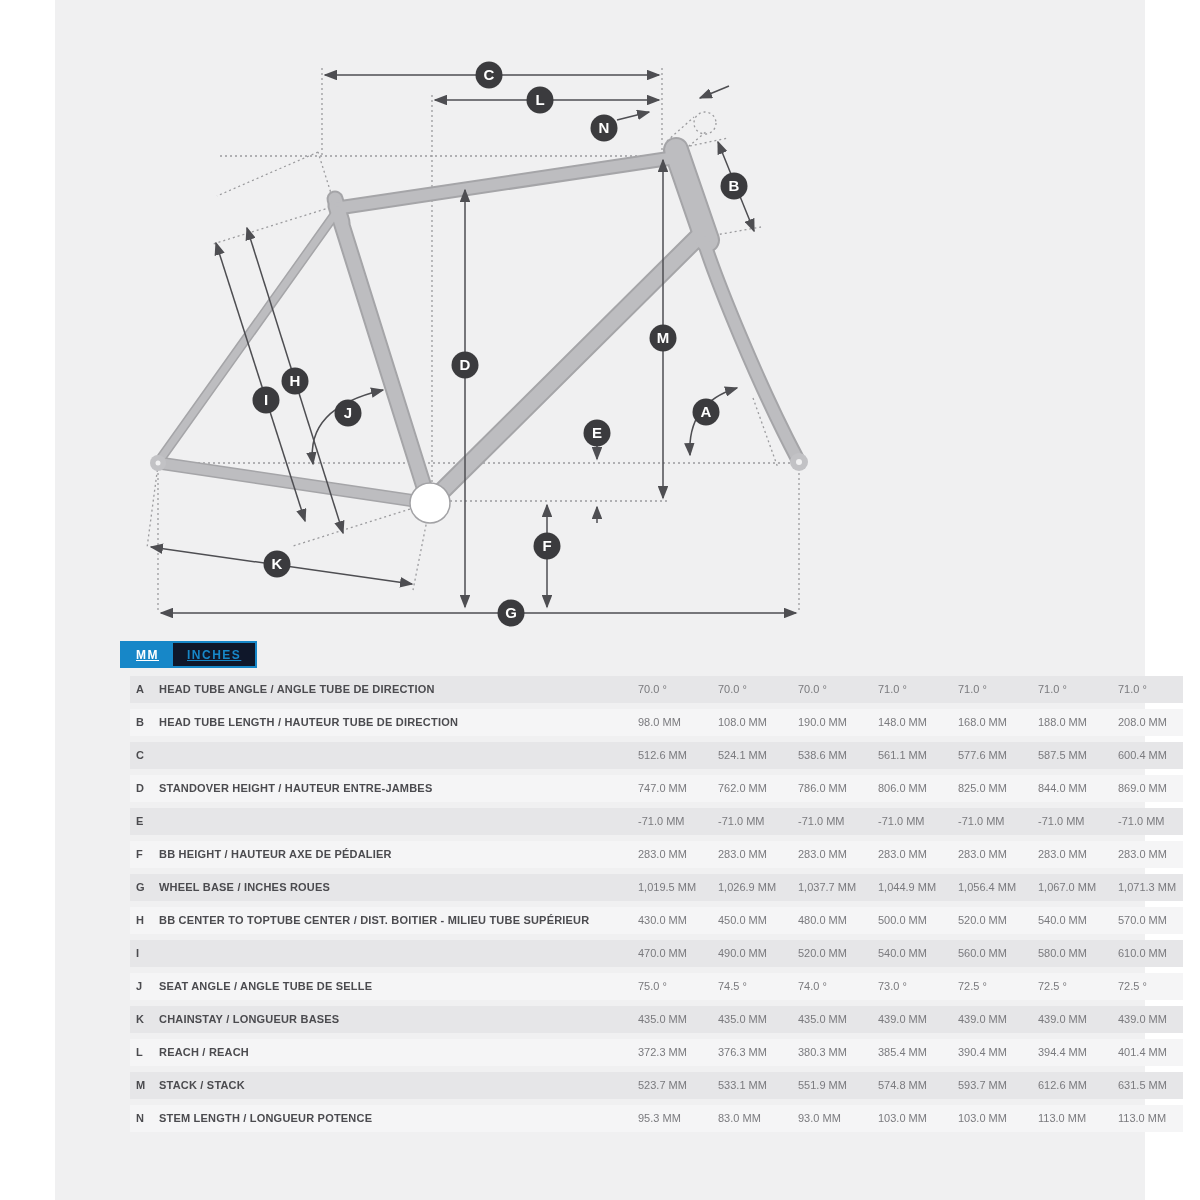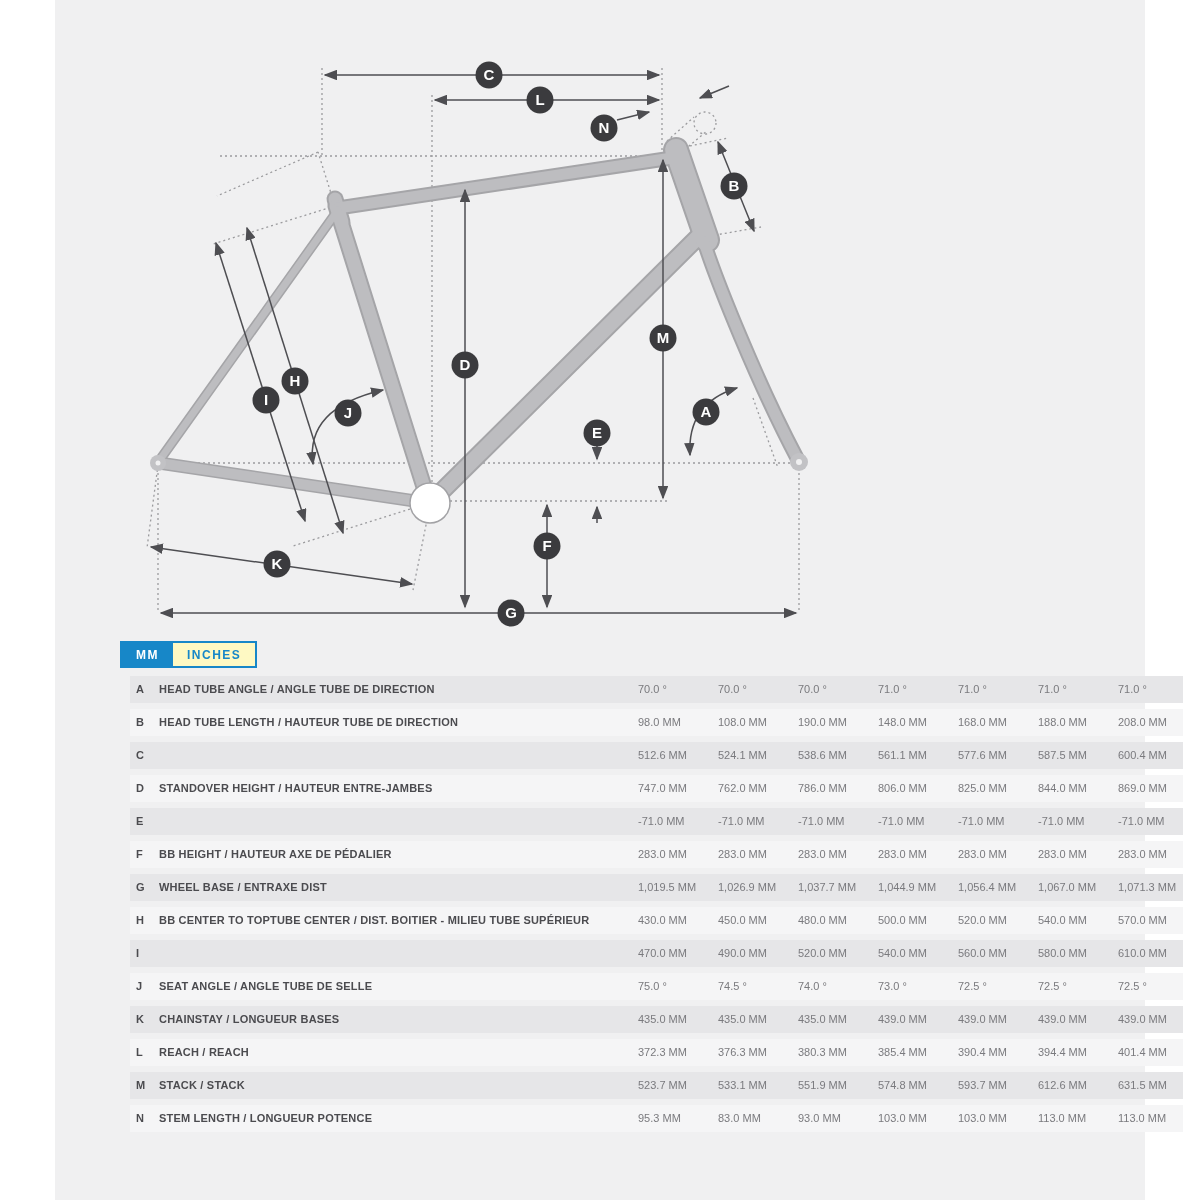--- a/index.html
+++ b/index.html
@@ -14,23 +14,23 @@
   .diagram-svg{position:absolute;left:55px;top:18px;width:1090px;height:610px;}
   .dot{stroke:#9b9b9e;stroke-width:1.3;stroke-dasharray:2 3;fill:none;}
   .dim{stroke:#4e4e52;stroke-width:1.5;fill:none;}
   .tube-o{stroke:#a5a5a8;fill:none;stroke-linecap:round;}
   .tube-i{stroke:#bdbdc0;fill:none;stroke-linecap:round;}
   .lblc{fill:#3b3b3e;}
   .lblt{fill:#ffffff;font-weight:bold;font-size:15px;text-anchor:middle;font-family:"Liberation Sans",sans-serif;}
 
   
   .unit-toggle{position:absolute;left:65px;top:641px;height:27px;display:flex;border:2px solid #1787c8;background:#ffffff;box-sizing:border-box;}
-  .unit-btn{display:flex;align-items:center;justify-content:center;font-size:12px;font-weight:bold;letter-spacing:1.5px;padding:0 14px;cursor:pointer;}
+  .unit-btn{display:flex;align-items:center;justify-content:center;font-size:12px;font-weight:bold;letter-spacing:1.5px;padding:0 14px;cursor:pointer;text-decoration:underline;}
   .unit-btn.active{background:#1787c8;color:#ffffff;}
-  .unit-btn.inactive{background:#fef9c3;color:#1787c8;}
+  .unit-btn.inactive{background:#0f172a;color:#1787c8;}
 
   
   .geo-table{position:absolute;left:75px;top:676px;width:1053px;}
   .geo-header{position:relative;height:32px;}
   .geo-header span{position:absolute;top:0;line-height:32px;font-size:11.5px;font-weight:bold;color:#4b4b4f;}
   .geo-row{position:relative;height:27px;margin-bottom:6px;}
   .geo-row.dark{background:#e6e6e8;}
   .geo-row.light{background:#f5f5f6;}
   .geo-row span{position:absolute;top:0;line-height:27px;white-space:nowrap;}
   .cell-letter{left:6px;font-size:11px;font-weight:bold;color:#4b4b4f;}
@@ -257,21 +257,21 @@
             <span class="cell-val v0">283.0 MM</span>
             <span class="cell-val v1">283.0 MM</span>
             <span class="cell-val v2">283.0 MM</span>
             <span class="cell-val v3">283.0 MM</span>
             <span class="cell-val v4">283.0 MM</span>
             <span class="cell-val v5">283.0 MM</span>
             <span class="cell-val v6">283.0 MM</span>
           </div>
           <div class="geo-row dark">
             <span class="cell-letter">G</span>
-            <span class="cell-label">WHEEL BASE / ENTRAXE DIST</span>
+            <span class="cell-label">WHEEL BASE / INCHES ROUES</span>
             <span class="cell-val v0">1,019.5 MM</span>
             <span class="cell-val v1">1,026.9 MM</span>
             <span class="cell-val v2">1,037.7 MM</span>
             <span class="cell-val v3">1,044.9 MM</span>
             <span class="cell-val v4">1,056.4 MM</span>
             <span class="cell-val v5">1,067.0 MM</span>
             <span class="cell-val v6">1,071.3 MM</span>
           </div>
           <div class="geo-row light">
             <span class="cell-letter">H</span>

